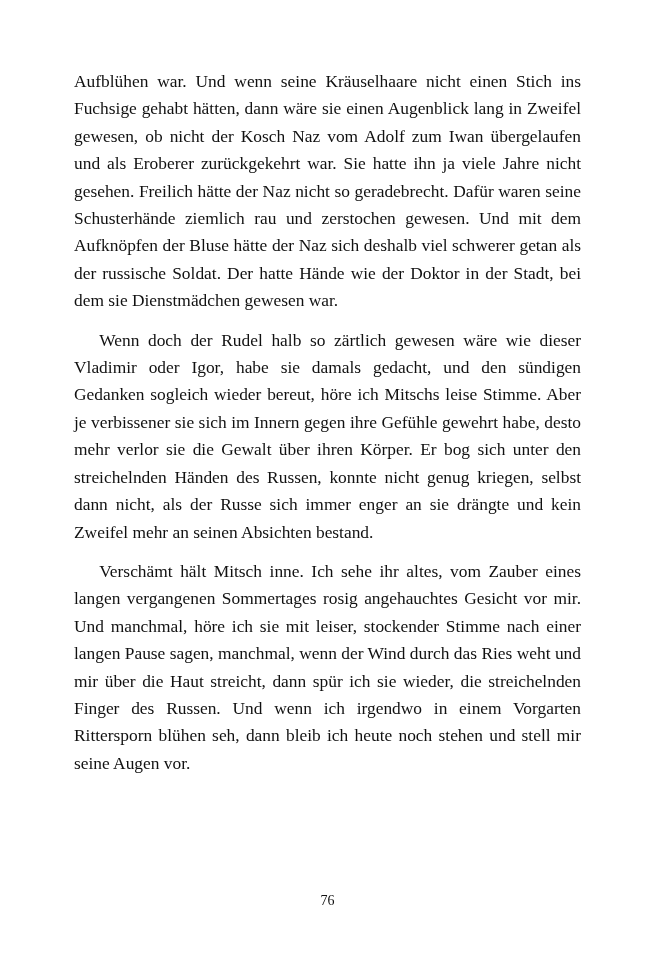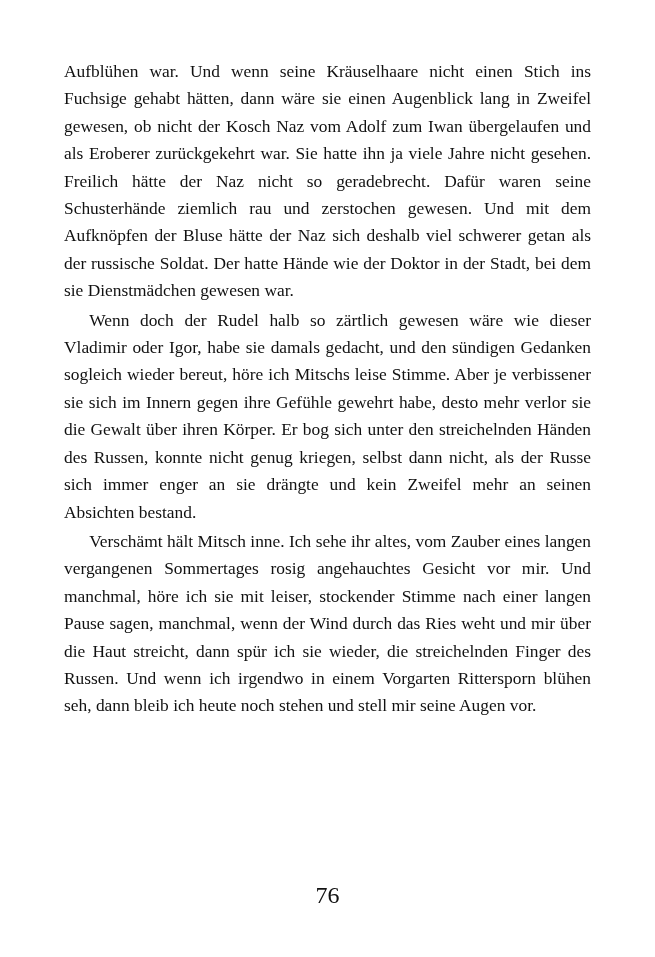--- a/index.html
+++ b/index.html
@@ -24,34 +24,34 @@
   .body-text {
     font-family: "Liberation Serif", serif;
     font-size: 17.4px;
     line-height: 27.4px;
     text-align: justify;
     text-justify: inter-word;
     color: #111111;
     hyphens: manual;
   }
   .body-text p {
-    margin: 2px;
+    margin: 12px;
     text-indent: 0;
   }
   .body-text p + p {
     text-indent: 1.45em;
   }
   .folio {
     position: absolute;
     left: 0;
     right: 0;
     bottom: 48px;
     text-align: center;
     font-family: "Liberation Serif", serif;
-    font-size: 24px;
+    font-size: 14px;
     color: #111111;
   }
 </style>
 </head>
 <body>
 
 <div class="page">
   <div class="body-text">
     <p>Aufblühen war. Und wenn seine Kräuselhaare nicht einen Stich ins Fuchsige gehabt hätten, dann wäre sie einen Augenblick lang in Zweifel gewesen, ob nicht der Kosch Naz vom Adolf zum Iwan übergelaufen und als Eroberer zurückgekehrt war. Sie hatte ihn ja viele Jahre nicht gesehen. Freilich hätte der Naz nicht so geradebrecht. Dafür waren seine Schusterhände ziemlich rau und zerstochen gewesen. Und mit dem Aufknöpfen der Bluse hätte der Naz sich deshalb viel schwerer getan als der russische Soldat. Der hatte Hände wie der Doktor in der Stadt, bei dem sie Dienstmädchen gewesen war.</p>
     <p>Wenn doch der Rudel halb so zärtlich gewesen wäre wie dieser Vladimir oder Igor, habe sie damals gedacht, und den sündigen Gedanken sogleich wieder bereut, höre ich Mitschs leise Stimme. Aber je verbissener sie sich im Innern gegen ihre Gefühle gewehrt habe, desto mehr verlor sie die Gewalt über ihren Körper. Er bog sich unter den streichelnden Händen des Russen, konnte nicht genug kriegen, selbst dann nicht, als der Russe sich immer enger an sie drängte und kein Zweifel mehr an seinen Absichten bestand.</p>

